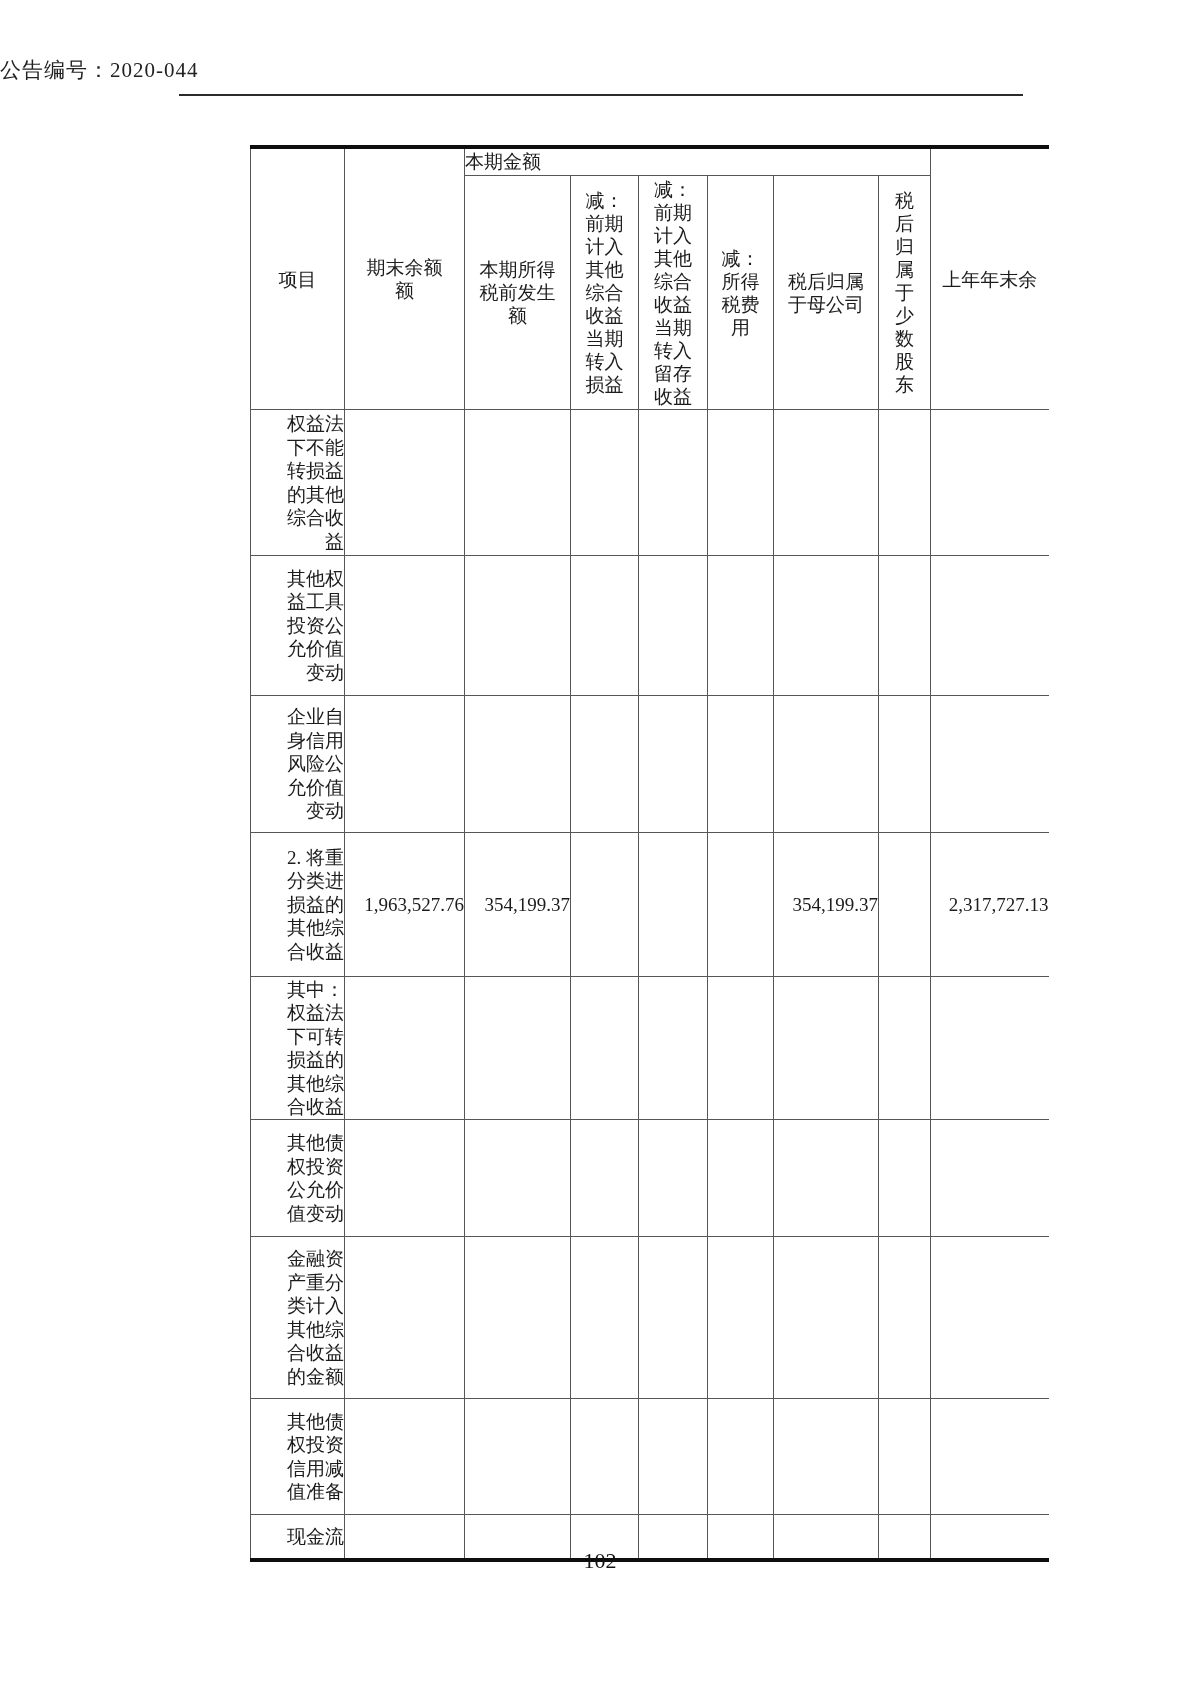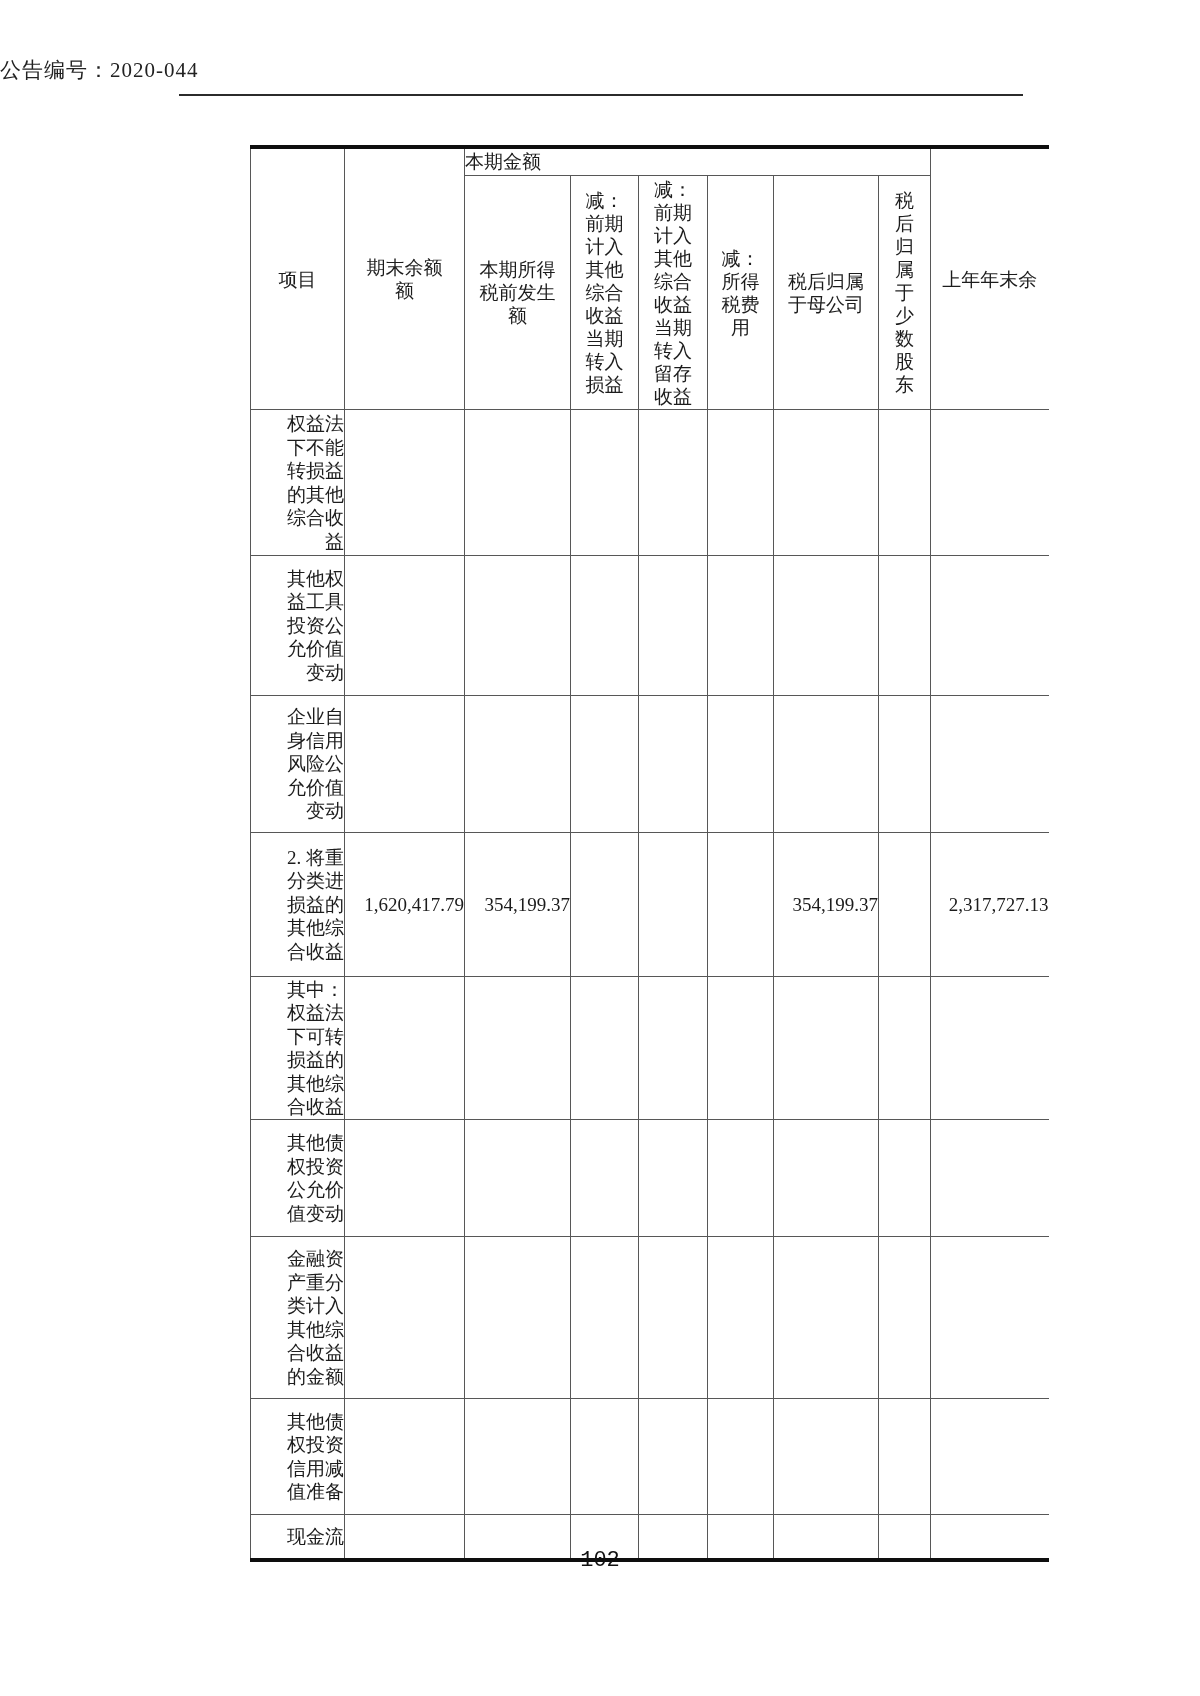--- a/index.html
+++ b/index.html
@@ -31,21 +31,21 @@
   td.col-header {
     text-align:center; white-space:pre-line; line-height:23px; padding:2px 0;
   }
   td.row-label {
     text-align:right; padding-left:13px; white-space:pre-line;
     line-height:23.5px;
   }
   td.val { text-align:right; padding-right:11px; }
   .page-number {
     position:absolute; top:1548px; left:0; width:1200px; text-align:center;
-    font-family:Liberation Mono, monospace; font-size:22px; color:#111;
+    font-family:Liberation Serif, serif; font-size:22px; color:#111;
   }
 </style>
 </head>
 <body>
 
 <div class="doc-number">公告编号：2020-044</div>
 <div class="header-rule"></div>
 
 <table class="fin">
   <colgroup>
@@ -152,21 +152,21 @@
       <td class="val"></td>
       <td class="val"></td>
       <td class="val"></td>
     </tr>
     <tr style="height:144px">
       <td class="row-label">2. 将重
 分类进
 损益的
 其他综
 合收益</td>
-      <td class="val">1,620,417.79</td>
+      <td class="val">1,963,527.76</td>
       <td class="val">354,199.37</td>
       <td class="val"></td>
       <td class="val"></td>
       <td class="val"></td>
       <td class="val">354,199.37</td>
       <td class="val"></td>
       <td class="val">2,317,727.13</td>
     </tr>
     <tr style="height:143px">
       <td class="row-label">其中：

